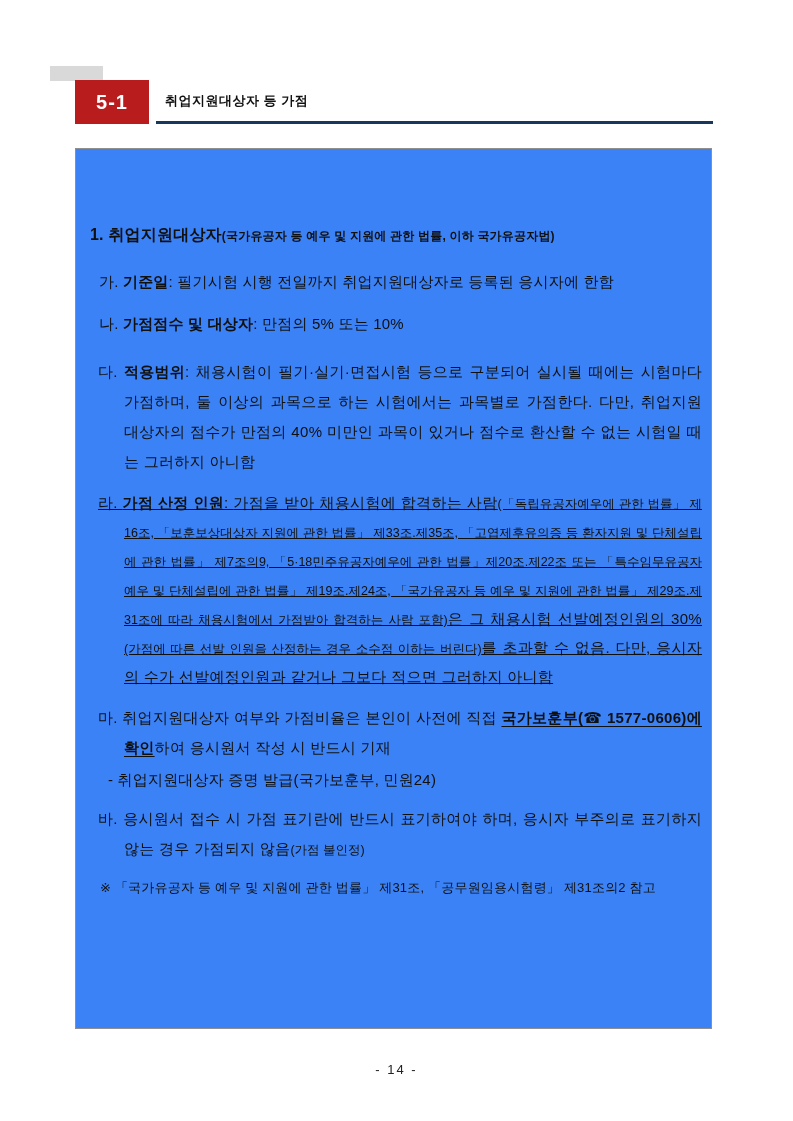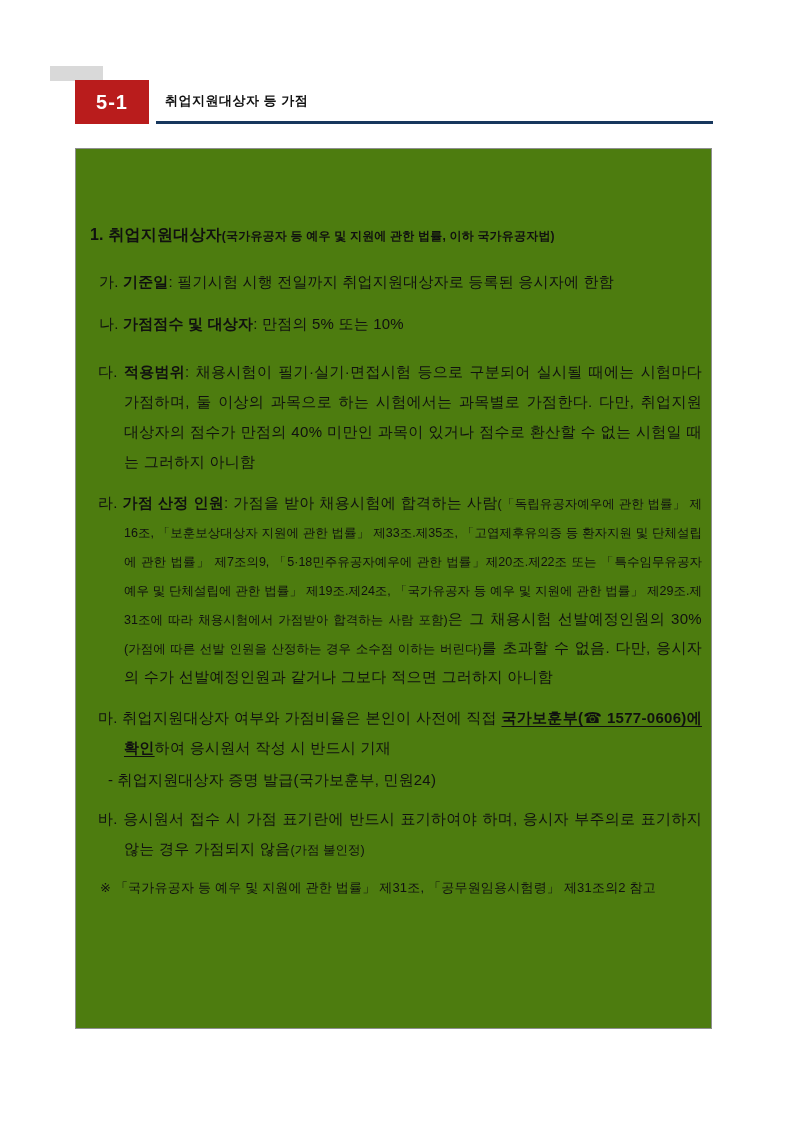--- a/index.html
+++ b/index.html
@@ -14,40 +14,40 @@
   .badge {
     width:74px; background:#b91c1c; color:#ffffff; font-weight:bold; font-size:20px;
     display:flex; align-items:center; justify-content:center; letter-spacing:1px; position:relative; z-index:1;
   }
   .title-wrap { flex:1; margin-left:7px; border-bottom:3px solid #17375d; display:flex; align-items:center; padding-left:9px; }
   .title { font-size:13px; font-weight:bold; letter-spacing:0.5px; }
 
   
   .content-box {
     position:absolute; left:75px; top:148px; width:637px; height:881px; box-sizing:border-box;
-    border:1px solid #8f8f8f; padding:76px 9px 0 14px; background:#4d7c0f;
+    border:1px solid #8f8f8f; padding:76px 9px 0 14px; background:#3b82f6;
   }
   .sec-heading { font-size:16px; font-weight:bold; margin:0 0 27px 0; letter-spacing:0.2px; }
   .h-note { font-size:12px; }
 
   .line { font-size:15px; margin:0 0 23px 0; padding-left:9px; letter-spacing:0.2px; }
   .line b, .para b { font-weight:bold; }
 
   .dashed-box {
     border:1px dashed #555555; margin:0 0 23px 0; padding:7px 10px;
     font-size:13.5px; line-height:26px; letter-spacing:0.2px;
   }
   .nb-line { white-space:nowrap; }
   .diamond { font-size:11px; margin-right:10px; vertical-align:1px; }
 
   .para {
     font-size:15px; text-align:justify; margin:0 0 12px 8px;
     padding-left:26px; text-indent:-26px; letter-spacing:0.3px; line-height:30px;
   }
-  .para-ra { line-height:28px; margin-bottom:12px; }
+  .para-ra { line-height:28px; margin-bottom:12px;text-decoration:underline; }
   .para-ma { margin-bottom:8px; }
   .para-ba { margin-bottom:14px; }
   .cite { font-size:12.5px; letter-spacing:0px; }
   .bu { font-weight:bold; text-decoration:underline; text-underline-offset:3px; }
 
   .sub-line { font-size:15px; margin:0 0 14px 0; padding-left:18px; letter-spacing:0.2px; }
   .ref-note { font-size:13px; margin:2px 0 12px 0; padding-left:10px; letter-spacing:0.2px; }
 
   .page-number { position:absolute; left:0; top:1062px; width:100%; text-align:center; font-size:13px; color:#222222; letter-spacing:2px; }
 </style>
@@ -81,14 +81,15 @@
     <p class="para para-ma"><span>마. </span><span>취업지원대상자 여부와 가점비율은 본인이 사전에 직접 </span><span class="bu">국가보훈부(☎ 1577-0606)에 확인</span><span>하여 응시원서 작성 시 반드시 기재</span></p>
 
     <p class="sub-line">- 취업지원대상자 증명 발급(국가보훈부, 민원24)</p>
 
     <p class="para para-ba"><span>바. </span><span>응시원서 접수 시 가점 표기란에 반드시 표기하여야 하며, 응시자 부주의로 표기하지 않는 경우 가점되지 않음</span><span class="cite">(가점 불인정)</span></p>
 
     <p class="ref-note">※ 「국가유공자 등 예우 및 지원에 관한 법률」 제31조, 「공무원임용시험령」 제31조의2 참고</p>
 
   </div>
 
+  <div class="page-number">- 14 -</div>
 
 </div>
 
 </body></html>

